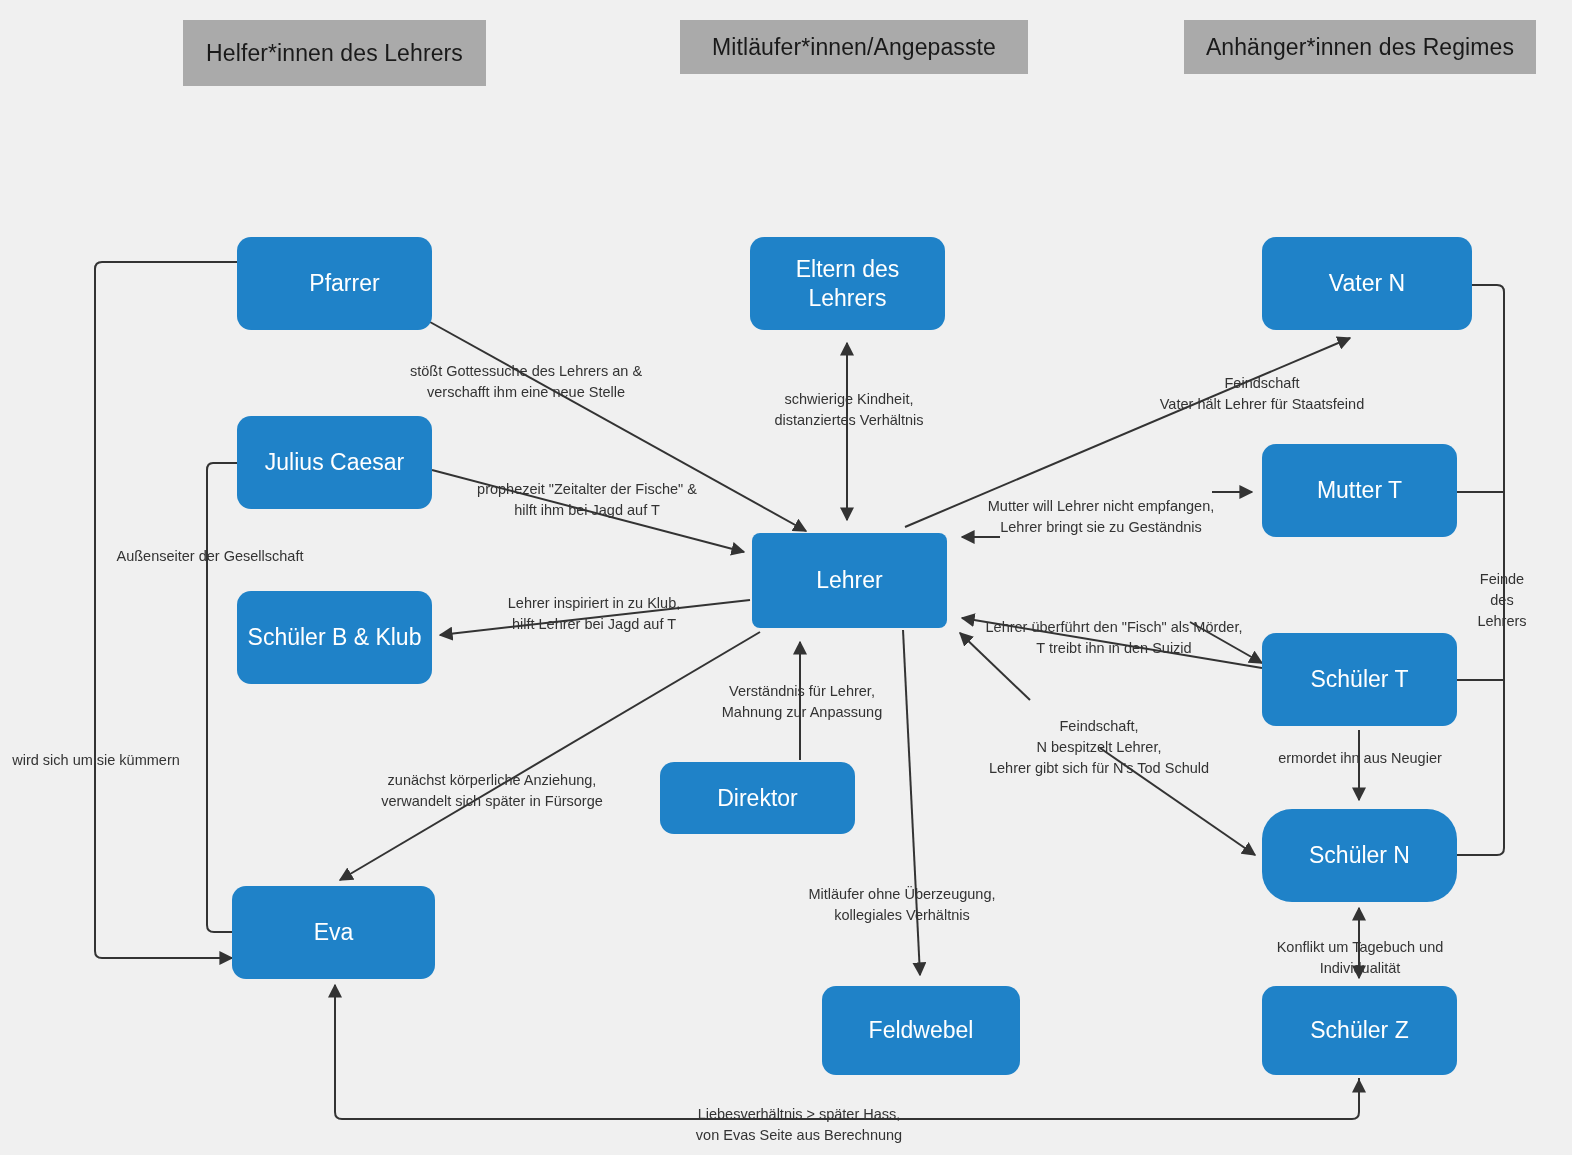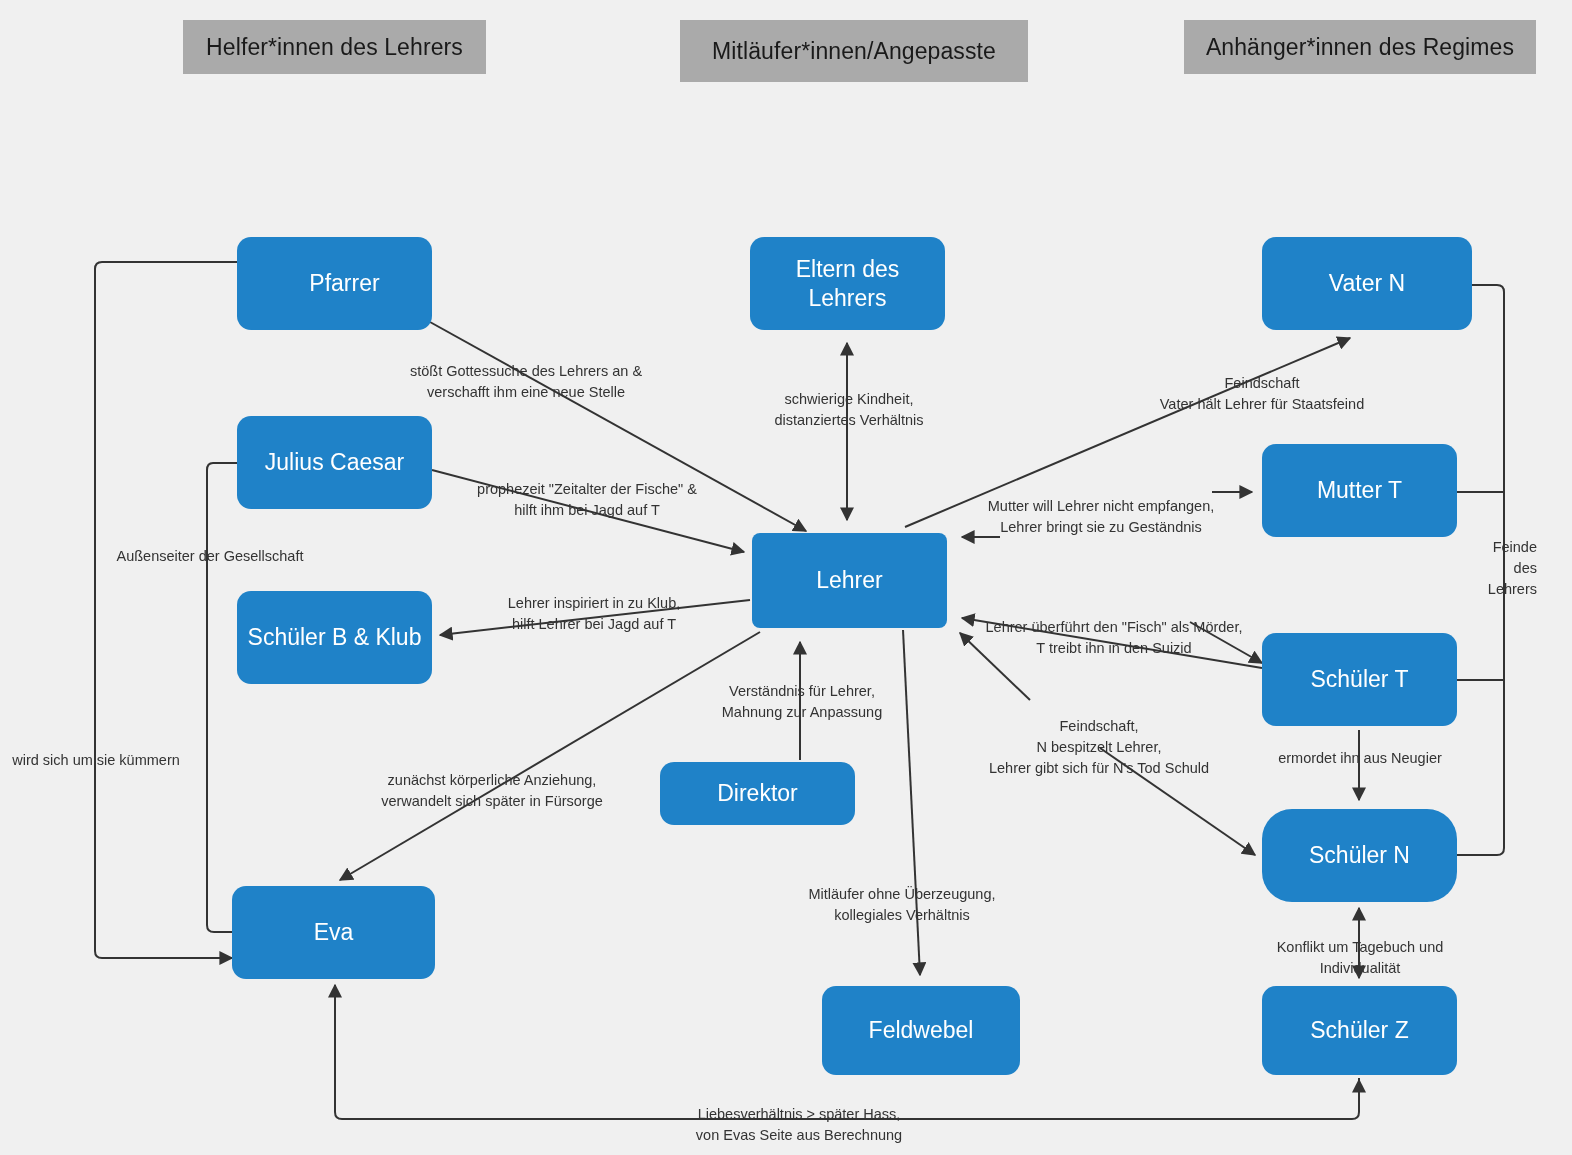--- a/index.html
+++ b/index.html
@@ -120,24 +120,24 @@
 
       <path d="M 1456 285 L 1497 285 Q 1504 285 1504 292 L 1504 848 Q 1504 855 1497 855 L 1456 855"></path>
       <path d="M 1456 492 L 1504 492"></path>
       <path d="M 1456 680 L 1504 680"></path>
 
       <path d="M 1359 1078 L 1359 1112 Q 1359 1119 1352 1119 L 342 1119 Q 335 1119 335 1112 L 335 985" marker-end="url(#arrow)"></path>
       <path d="M 1359 1112 L 1359 1080" marker-end="url(#arrow)"></path>
     </g>
   </svg>
 
-  <div class="lane-header" style="left:183px; top:20px; width:303px; height:54px;">
+  <div class="lane-header" style="left:183px; top:20px; width:303px; height:66px;">
     <span>Helfer*innen des Lehrers</span>
   </div>
-  <div class="lane-header" style="left:680px; top:20px; width:348px; height:62px;">
+  <div class="lane-header" style="left:680px; top:20px; width:348px; height:54px;">
     <span>Mitläufer*innen/Angepasste</span>
   </div>
   <div class="lane-header" style="left:1184px; top:20px; width:352px; height:54px;">
     <span>Anhänger*innen des Regimes</span>
   </div>
 
   <div class="node" style="left:237px; top:237px; width:195px; height:93px;padding-left:28px;">
     <span>Pfarrer</span>
   </div>
 
@@ -155,21 +155,21 @@
 
   <div class="node" style="left:750px; top:237px; width:195px; height:93px;">
     <span>Eltern des
 Lehrers</span>
   </div>
 
   <div class="node sharp" style="left:752px; top:533px; width:195px; height:95px;">
     <span>Lehrer</span>
   </div>
 
-  <div class="node" style="left:660px; top:762px; width:195px; height:63px;">
+  <div class="node" style="left:660px; top:762px; width:195px; height:72px;">
     <span>Direktor</span>
   </div>
 
   <div class="node" style="left:822px; top:986px; width:198px; height:89px;">
     <span>Feldwebel</span>
   </div>
 
   <div class="node" style="left:1262px; top:237px; width:210px; height:93px;">
     <span>Vater N</span>
   </div>
@@ -225,18 +225,18 @@
 T treibt ihn in den Suizid</div>
 
   <div class="edge-label center" style="left:1099px; top:716px;">Feindschaft,
 N bespitzelt Lehrer,
 Lehrer gibt sich für N's Tod Schuld</div>
 
   <div class="edge-label center" style="left:1360px; top:748px;">ermordet ihn aus Neugier</div>
 
   <div class="edge-label center" style="left:1360px; top:937px;">Konflikt um Tagebuch und Individualität</div>
 
-  <div class="edge-label center" style="left:1502px; top:537px;text-align:right;">Feinde des Lehrers</div>
+  <div class="edge-label center" style="left:1502px; top:569px;">Feinde des Lehrers</div>
 
   <div class="edge-label center" style="left:799px; top:1104px;">Liebesverhältnis &gt; später Hass,
 von Evas Seite aus Berechnung</div>
 
 </div>
 
 </body></html>

